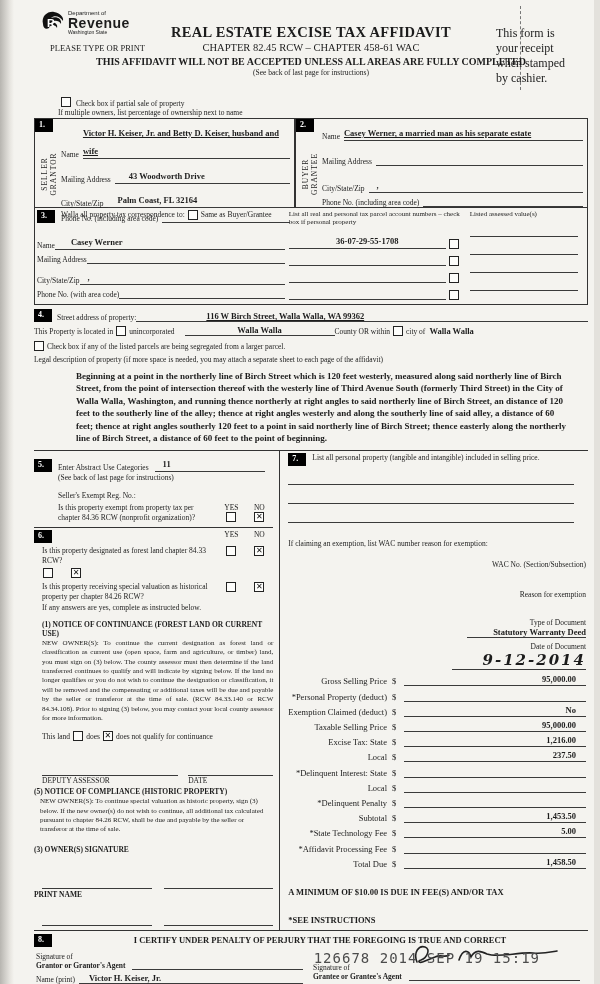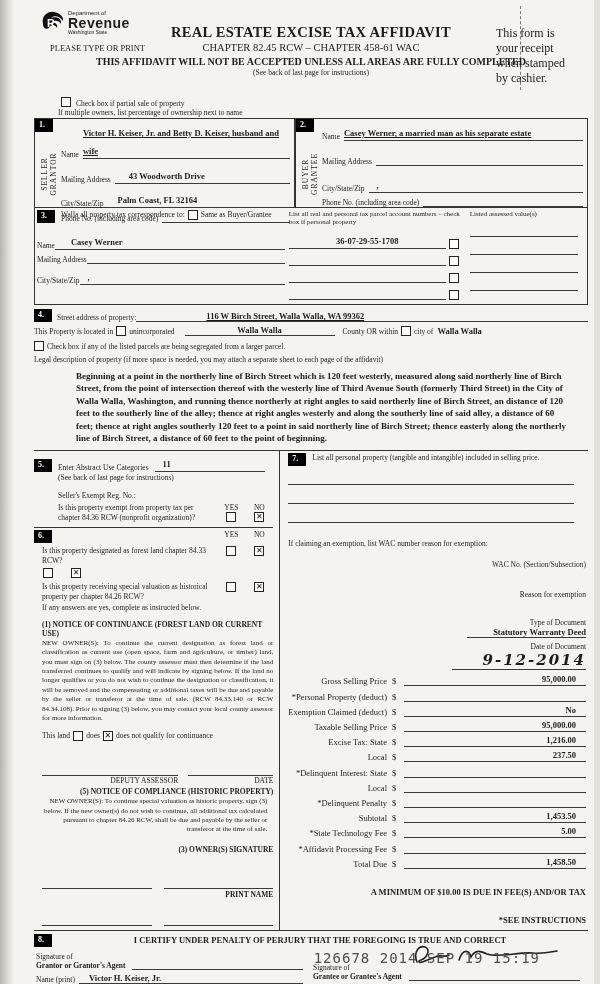--- a/index.html
+++ b/index.html
@@ -64,21 +64,21 @@
   .cols{display:flex;border-top:1px solid #333;border-bottom:1px solid #333;}
   .colL{width:290px;border-right:1px solid #333;padding:2px 6px 4px 0;box-sizing:border-box;}
   .colR{flex:1;padding:2px 2px 4px 8px;box-sizing:border-box;}
   .qhead{display:flex;font-size:7.5px;font-weight:normal;}
   .qrow{display:flex;align-items:flex-start;margin-top:3px;font-size:7.5px;}
   .qtext{flex:1;line-height:1.25;}
   .qcol{width:28px;text-align:center;}
   .sec5{border-bottom:1px solid #333;padding-bottom:4px;}
   .notice-title{font-size:7.5px;font-weight:bold;margin-top:8px;}
   .notice-text{font-size:7px;line-height:1.34;text-align:justify;margin-top:1px;}
-  .center{text-align:right;}
+  .center{text-align:left;}
   .sigline{border-bottom:1px solid #3a3a3a;height:12px;}
   
   .mrow{display:flex;align-items:flex-end;margin-top:3.2px;font-size:8.5px;}
   .mlabel{flex:1;text-align:right;padding-right:5px;white-space:nowrap;}
   .mdollar{width:12px;}
   .mline{width:172px;border-bottom:1px solid #3a3a3a;text-align:right;font-weight:bold;padding-right:10px;height:11px;}
   .s7row{display:flex;align-items:flex-end;font-size:8px;margin-top:5px;flex-direction:column;}
   
   .sec8{margin-top:2px;}
   .certify{font-size:8.5px;font-weight:bold;text-align:center;margin:2px 0 4px;}
@@ -189,20 +189,24 @@
         <span class="grow"><span class="nameval" style="padding-left:16px;">Casey  Werner</span></span>
         </div>
       <div class="s3row">
           <span class="lbl">Mailing Address</span>
         <span class="grow"></span>
         </div>
       <div class="s3row">
           <span class="lbl">City/State/Zip</span>
         <span class="grow"><span class="nameval" style="padding-left:8px;">,</span></span>
         </div>
+      <div class="s3row">
+          <span class="lbl">Phone No. (with area code)</span>
+        <span class="grow"></span>
+        </div>
     </div>
     <div class="s3mid">
       <div class="sm">List all real and personal tax parcel account numbers – check box if personal property</div>
       <div class="s3row" style="margin-top:4px;">
           <span class="grow" style="text-align:center;"><span class="nameval">36-07-29-55-1708</span></span>
         <span class="cb"></span>
         </div>
       <div class="s3row" style="margin-top:6px;">
           <span class="grow"></span>
           <span class="cb"></span>
@@ -229,21 +233,21 @@
     <div class="s4line">
       <span class="badge">4.</span>
       <span class="lbl" style="margin-left:5px;white-space:nowrap;">Street address of property:</span>
       <span class="grow" style="text-align:left;"><span class="nameval und" style="margin-left:70px;">116 W Birch Street, Walla Walla, WA  99362</span></span>
     </div>
     <div class="s4line">
       <span class="lbl">This Property is located in</span>
       <span class="cb"></span>
       <span class="lbl">unincorporated</span>
       <span class="ul" style="width:150px;text-align:center;margin-left:10px;"><span class="nameval">Walla Walla</span></span>
-      <span class="lbl" style="margin-left:8px;">County OR  within</span>
+      <span class="lbl" style="">County OR  within</span>
       <span class="cb"></span>
       <span class="lbl">city of</span>
       <span class="nameval" style="margin-left:4px;">Walla Walla</span>
     </div>
     <div class="s4line" style="margin-top:5px;">
       <span class="cb" style="margin-left:0;"></span>
       <span class="lbl">Check box if any of the listed parcels are being segregated from a larger parcel.</span>
     </div>
     <div class="s4line" style="margin-top:4px;">
       <span class="lbl">Legal description of property (if more space is needed, you may attach a separate sheet to each page of the affidavit)</span>
@@ -287,21 +291,21 @@
         <div class="qrow">
             <span class="qtext" style="padding-left:8px;">Is this property receiving special valuation as historical property per chapter 84.26 RCW?</span>
           <span class="qcol"><span class="cb"></span></span>
           <span class="qcol"><span class="cb">✕</span></span>
           </div>
         <div class="lbl" style="padding-left:8px;margin-top:2px;">If any answers are yes, complete as instructed below.</div>
 
         <div class="notice-title" style="padding-left:8px;">(1) NOTICE OF CONTINUANCE (FOREST LAND OR CURRENT USE)</div>
         <div class="notice-text" style="padding-left:8px;">NEW OWNER(S): To continue the current designation as forest land or classification as current use (open space, farm and agriculture, or timber) land, you must sign on (3) below. The county assessor must then determine if the land transferred continues to qualify and will indicate by signing below. If the land no longer qualifies or you do not wish to continue the designation or classification, it will be removed and the compensating or additional taxes will be due and payable by the seller or transferor at the time of sale. (RCW 84.33.140 or RCW 84.34.108). Prior to signing (3) below, you may contact your local county assessor for more information.</div>
 
-        <div class="qrow" style="padding-left:8px;margin-top:8px;align-items:flex-start;">
+        <div class="qrow" style="padding-left:8px;margin-top:8px;align-items:center;">
           <span class="lbl">This land</span>
           <span class="cb"></span>
           <span class="lbl">does</span>
           <span class="cb">✕</span>
           <span class="lbl">does not  qualify for continuance</span>
         </div>
 
         <div style="display:flex;margin-top:22px;padding-left:8px;">
           <div style="flex:1.6;margin-right:10px;">
             <div class="sigline"></div>

